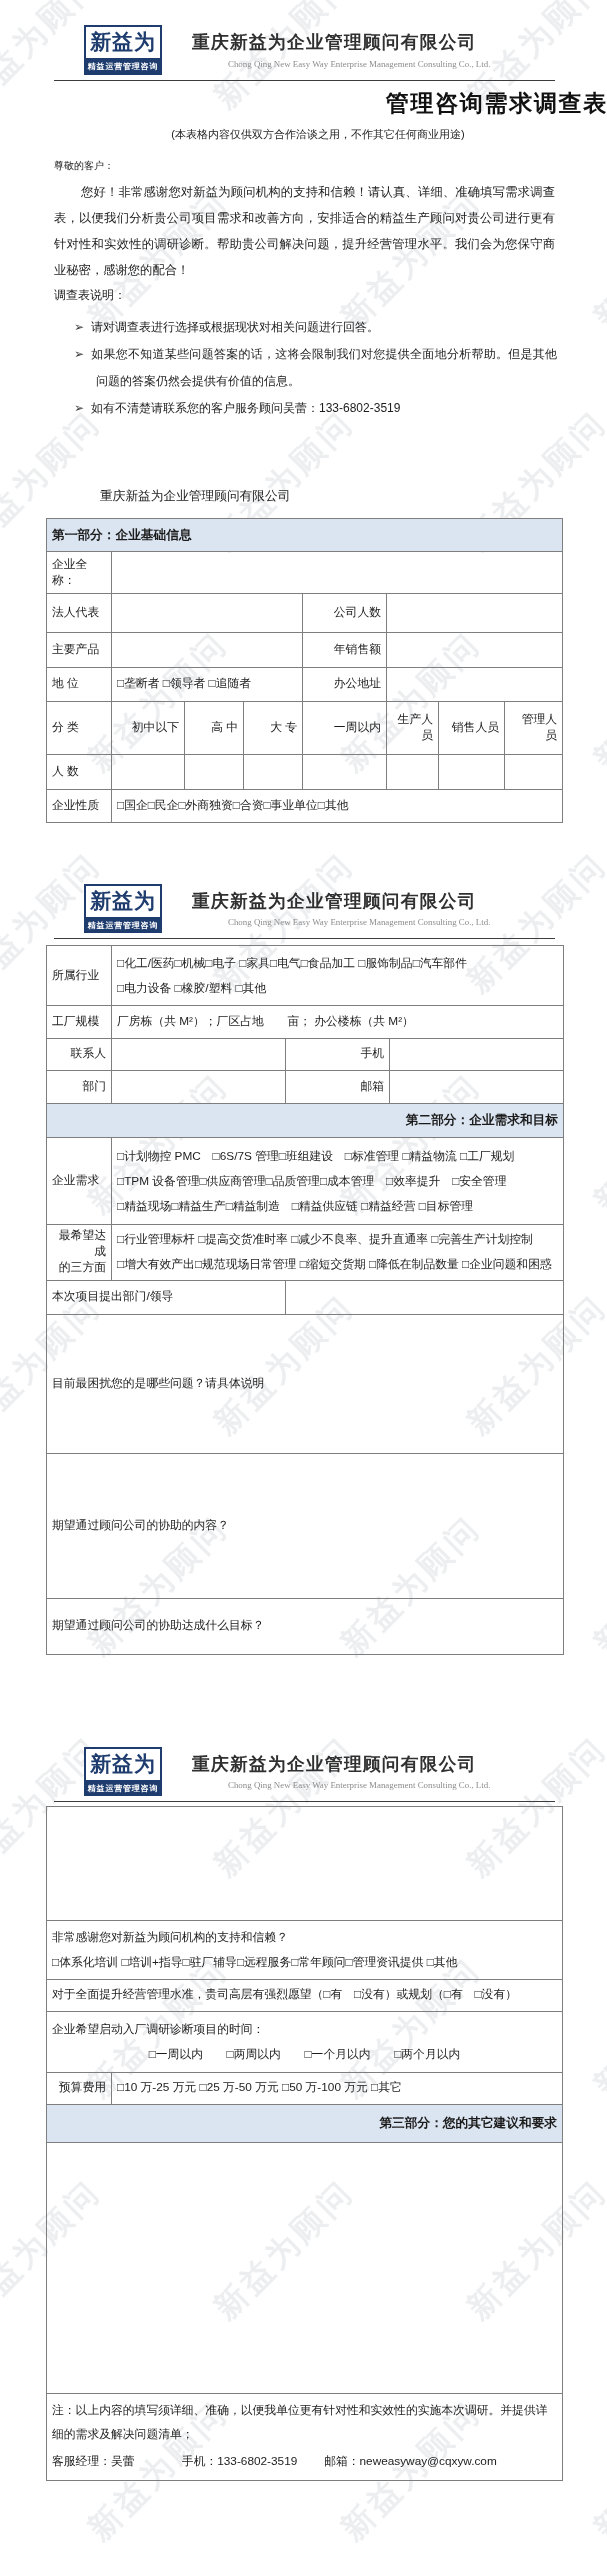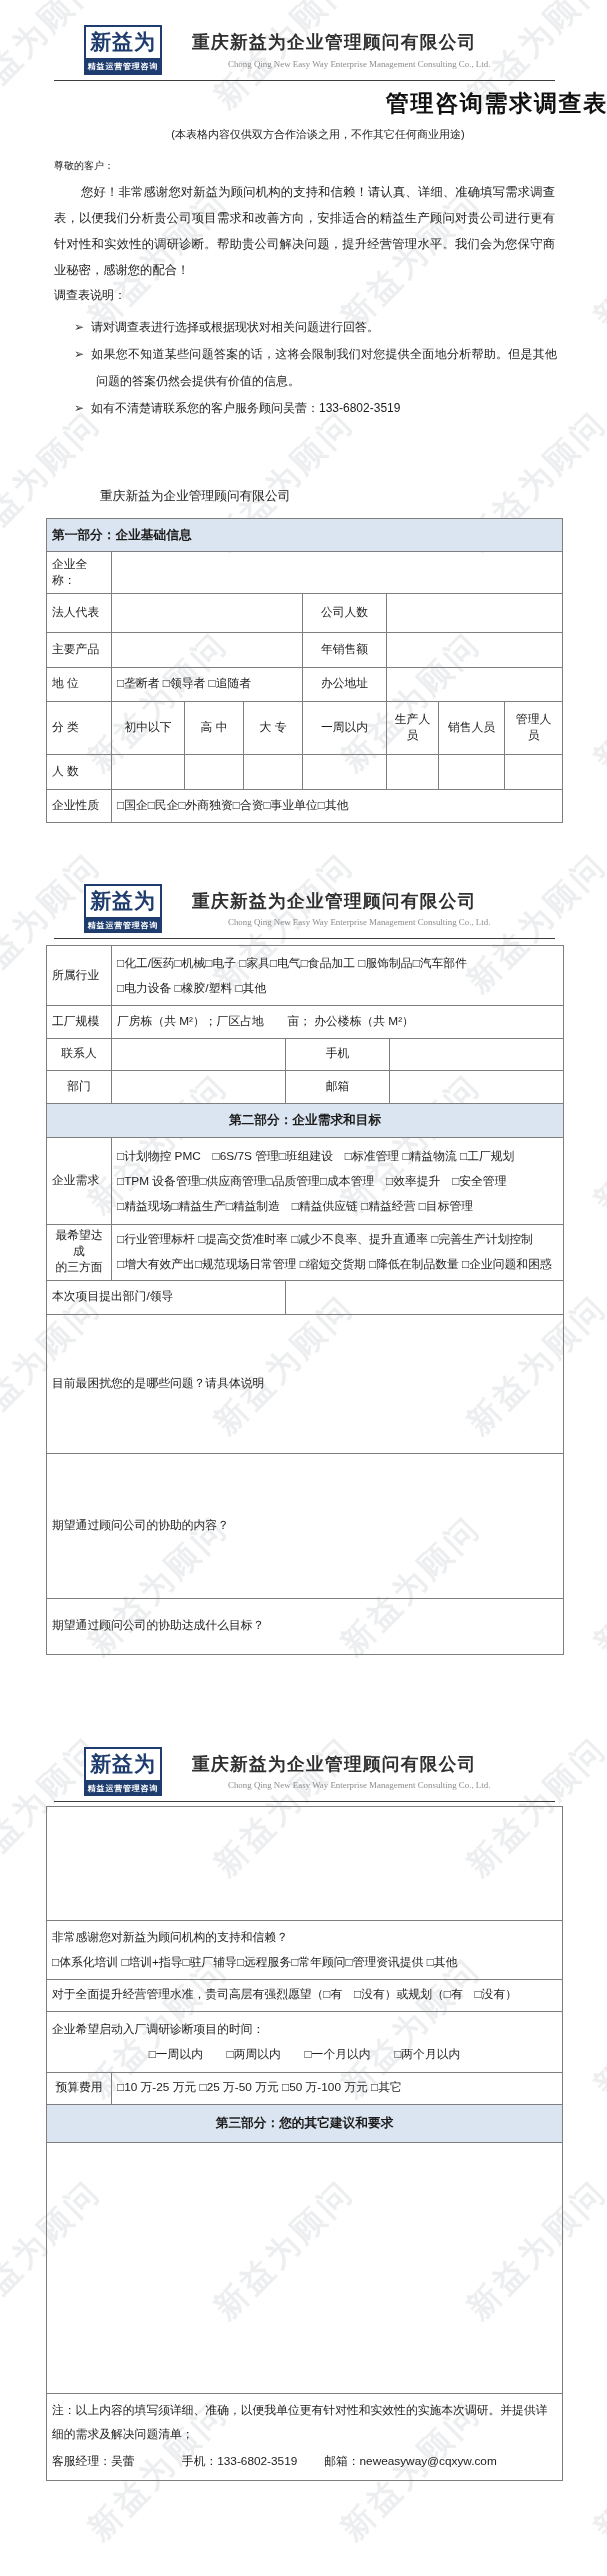--- a/index.html
+++ b/index.html
@@ -32,21 +32,21 @@
          font-size:12px;line-height:27px;}
   .notes li{padding-left:22px;text-indent:-22px;text-align:justify;}
   .notes .blt{display:inline-block;width:17px;text-indent:0;color:#3a3a3a;}
   .signature{position:absolute;left:100px;top:488px;font-size:12.7px;}
   
   table.form{position:absolute;left:46px;width:516px;border-collapse:collapse;table-layout:fixed;
              font-size:11.8px;border:1.7px solid #151515;}
   table.form td{border:0.8px solid #7e7e7e;padding:1.7px 5px;vertical-align:middle;
                 overflow:hidden;word-break:break-all;}
   td.sec{background:var(--blue);font-weight:bold;font-size:12.7px;border-bottom:1.7px solid #151515;}
-  td.ctr{text-align:center;margin-left:48px;}
+  td.ctr{text-align:right;margin-left:48px;}
   td.tl{padding-left:7.6px;}
   td.topcell{vertical-align:top;padding-top:5px;}
   .optline{line-height:25px;}
 </style>
 </head>
 <body>
 
 <div class="page">
 
   <div style="position:absolute;inset:0;">

